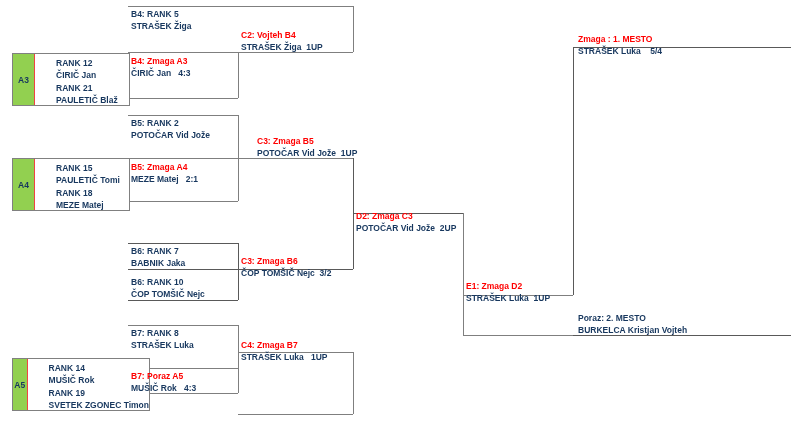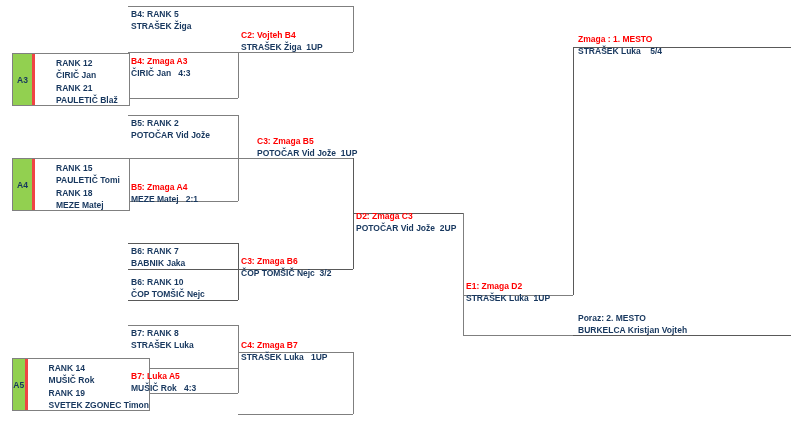--- a/index.html
+++ b/index.html
@@ -17,21 +17,21 @@
   .seed{
     position:absolute;
     border:1px solid #808080;
     background:#ffffff;
     display:flex;
     box-sizing:border-box;
   }
   .seed-tag{
     width:22px;
     background:#92D050;
-    border-right:3px solid #ef4444;
+    border-right:1px solid #ef4444;
     display:flex;align-items:center;justify-content:center;
     font-size:8.5px;font-weight:bold;color:#17375E;
     box-sizing:border-box;
   }
   .seed-body{
     flex:1;
     padding:3px 0 0 5px;
     box-sizing:border-box;
   }
   .seed-body div{
@@ -148,42 +148,42 @@
   <div class="mtxt" style="left:131px;top:56px;">
     <div class="l1 red">B4: Zmaga A3</div>
     <div class="l2"><span>ČIRIČ Jan</span>&nbsp;&nbsp;&nbsp;<span>4:3</span></div>
   </div>
 
   <div class="mtxt" style="left:131px;top:118px;">
     <div class="l1">B5: RANK 2</div>
     <div class="l2">POTOČAR Vid Jože</div>
   </div>
 
-  <div class="mtxt" style="left:131px;top:162px;margin-top:20px;">
+  <div class="mtxt" style="left:131px;top:162px;">
     <div class="l1 red">B5: Zmaga A4</div>
     <div class="l2"><span>MEZE Matej</span>&nbsp;&nbsp;&nbsp;<span>2:1</span></div>
   </div>
 
   <div class="mtxt" style="left:131px;top:246px;">
     <div class="l1">B6: RANK 7</div>
     <div class="l2">BABNIK Jaka</div>
   </div>
 
   <div class="mtxt" style="left:131px;top:277px;">
     <div class="l1">B6: RANK 10</div>
     <div class="l2">ČOP TOMŠIČ Nejc</div>
   </div>
 
   <div class="mtxt" style="left:131px;top:328px;">
     <div class="l1">B7: RANK 8</div>
     <div class="l2">STRAŠEK Luka</div>
   </div>
 
   <div class="mtxt" style="left:131px;top:371px;">
-    <div class="l1 red">B7: Luka A5</div>
+    <div class="l1 red">B7: Poraz A5</div>
     <div class="l2"><span>MUŠIČ Rok</span>&nbsp;&nbsp;&nbsp;<span>4:3</span></div>
   </div>
 
   <div class="mtxt" style="left:241px;top:30px;">
     <div class="l1 red">C2: Vojteh B4</div>
     <div class="l2"><span>STRAŠEK Žiga</span>&nbsp;&nbsp;<span>1UP</span></div>
   </div>
 
   <div class="mtxt" style="left:241px;top:136px;margin-left:16px;">
     <div class="l1 red">C3: Zmaga B5</div>

